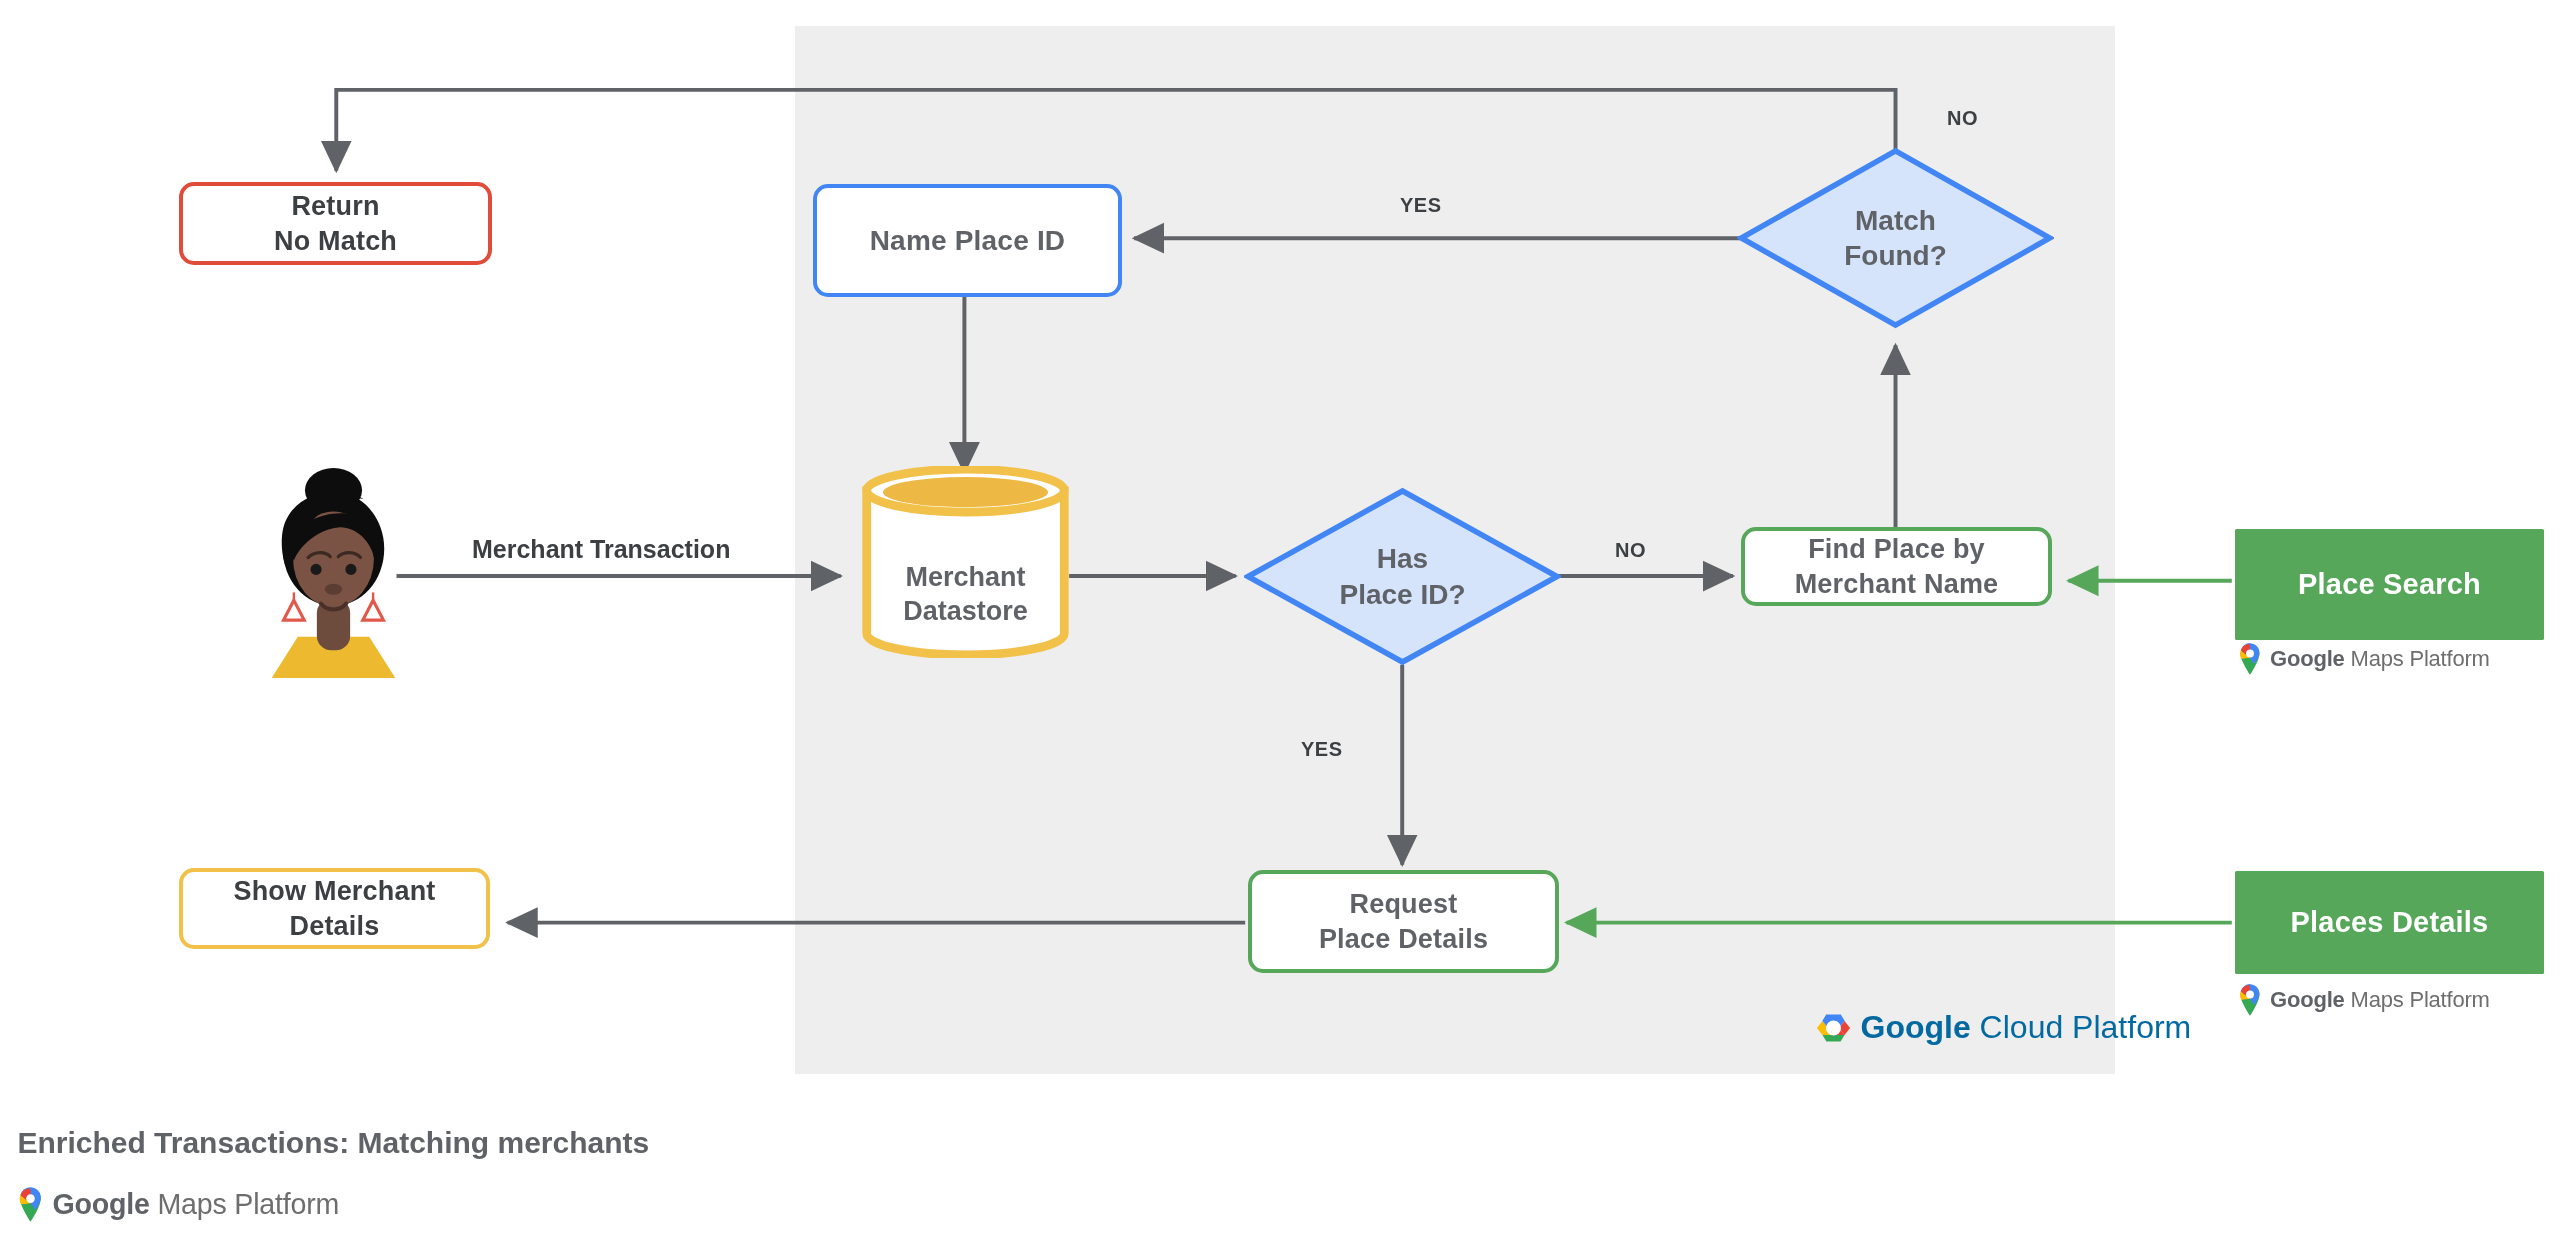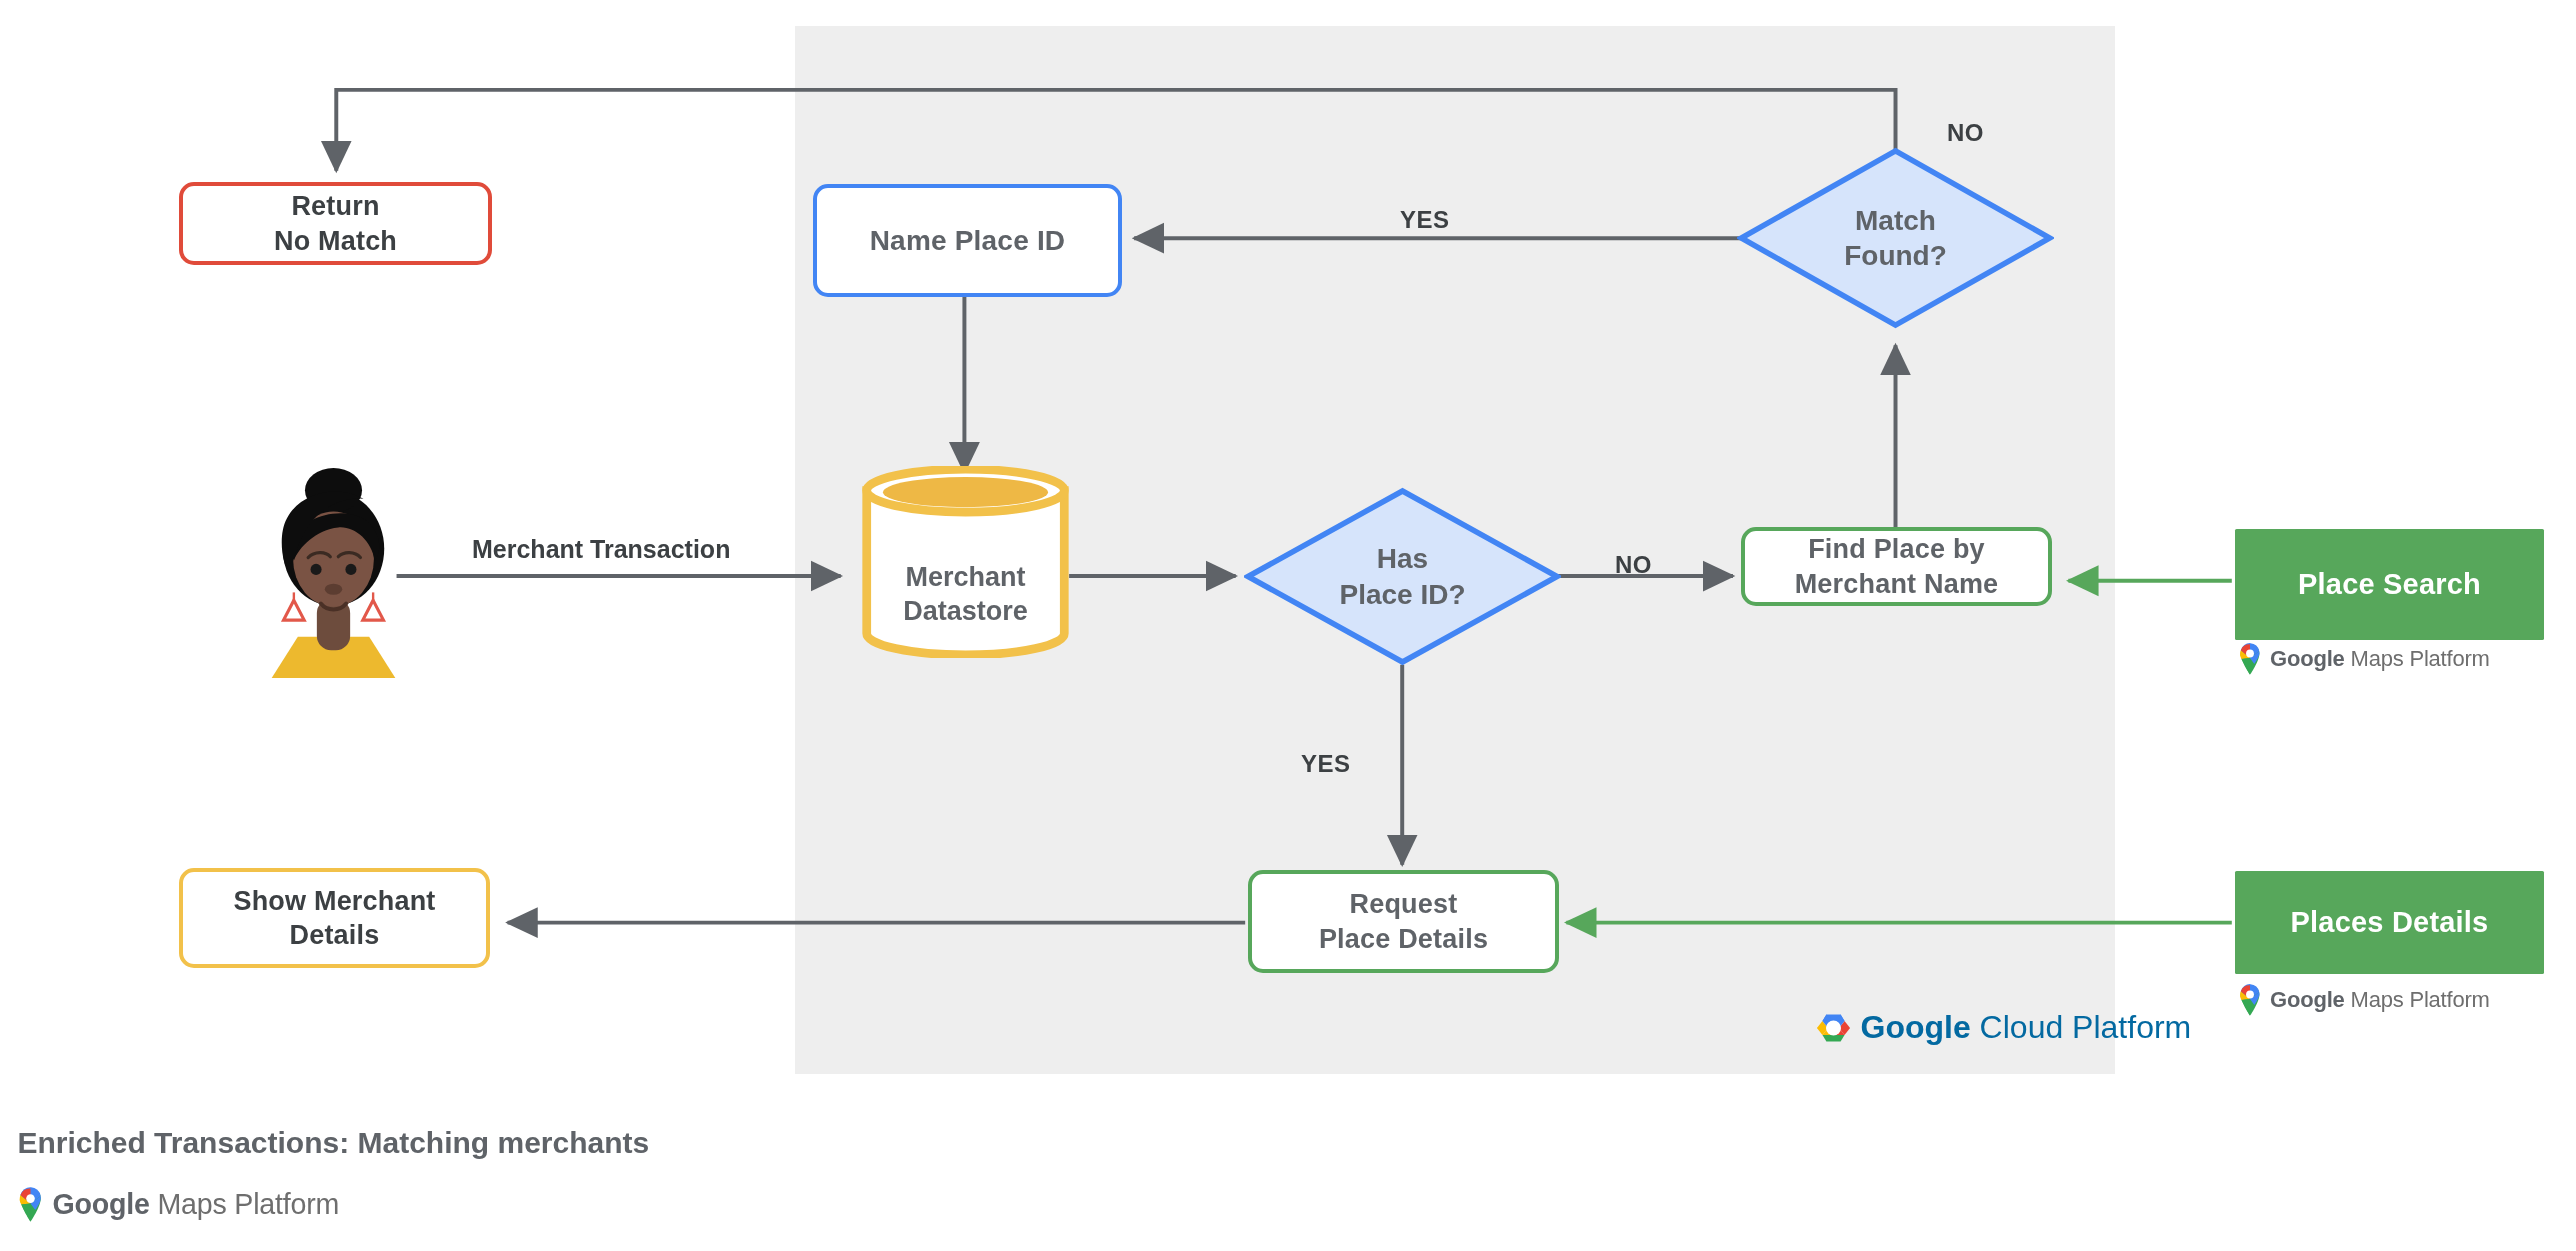--- a/index.html
+++ b/index.html
@@ -115,21 +115,21 @@
     color: #5f6368;
   }
 
   
   .edge-label {
     position: absolute;
     font-weight: bold;
     color: #3c4043;
     white-space: nowrap;
   }
-  .edge-label.small { font-size: 24px; letter-spacing: 0.5px; margin-top: 12px; }
+  .edge-label.small { font-size: 20px; letter-spacing: 0.5px; }
   .edge-label.big   { font-size: 25px; }
 
   
   .logo-lockup {
     position: absolute;
     display: flex;
     align-items: center;
     gap: 8px;
   }
   .logo-lockup .logo-text {
@@ -268,21 +268,21 @@
     </div>
   </div>
 
   <div class="node box box-green" style="left:1248px; top:870px; width:311px; height:103px; font-size:27px; color:#5f6368;">
     <div>
       <div>Request</div>
       <div>Place Details</div>
     </div>
   </div>
 
-  <div class="node box box-yellow" style="left:179px; top:868px; width:311px; height:100px; font-size:27px; color:#3c4043;">
+  <div class="node box box-yellow" style="left:179px; top:868px; width:311px; height:81px; font-size:27px; color:#3c4043;">
     <div>
       <div>Show Merchant</div>
       <div>Details</div>
     </div>
   </div>
 
   <div class="node chip" style="left:2235px; top:529px; width:309px; height:111px; font-size:29px;">
     <span>Place Search</span>
   </div>
 

